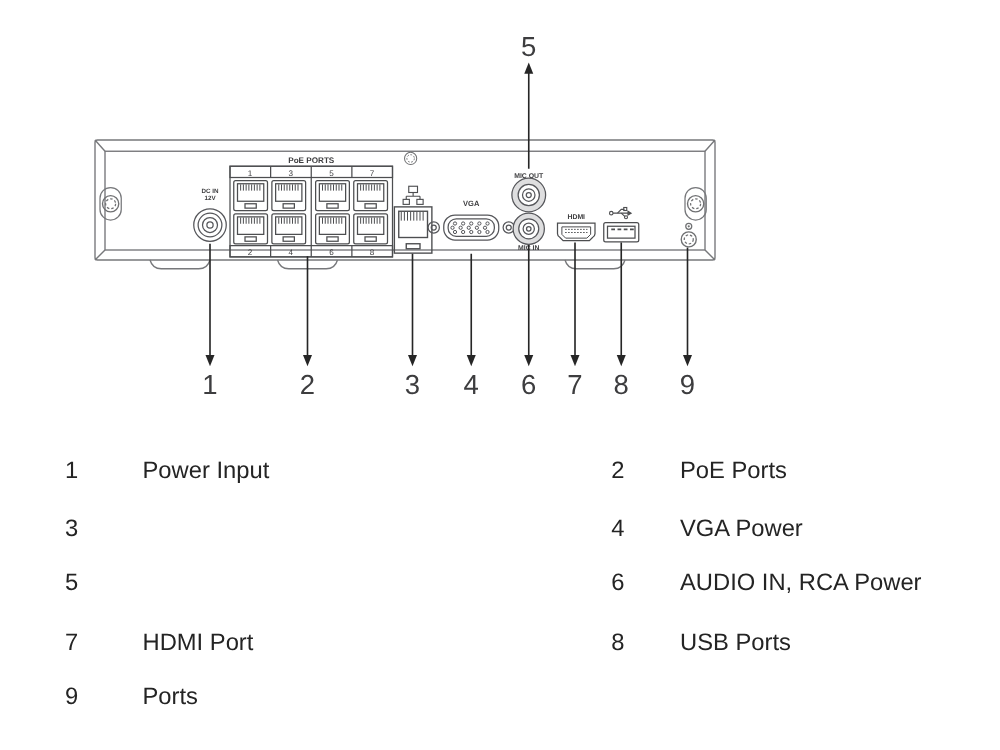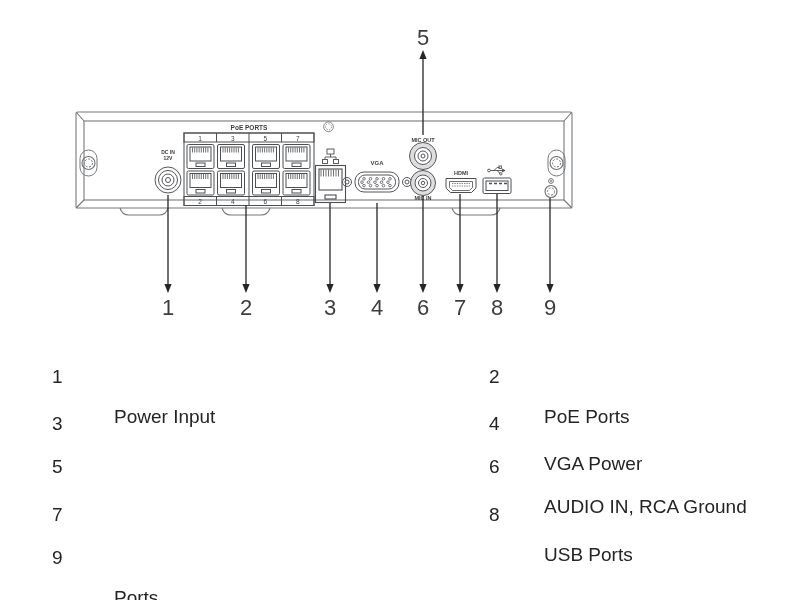--- a/index.html
+++ b/index.html
@@ -2,21 +2,21 @@
 <html><head>
 <meta charset="utf-8">
 <style>
   html,body{margin:0;padding:0;background:#fff;}
   #stage{position:relative;width:800px;height:600px;background:#ffffff;overflow:hidden;
          font-family:"Liberation Sans",sans-serif;}
   #diagram-svg{position:absolute;left:0;top:0;}
   svg text{font-family:"Liberation Sans",sans-serif;fill:#3d3d3f;}
   .legend-row{position:absolute;height:24px;color:#242424;font-size:19px;line-height:22px;}
   .legend-num{position:absolute;width:34px;}
-  .legend-label{position:absolute;white-space:nowrap;margin-top:40px;}
+  .legend-label{position:absolute;white-space:nowrap;}
   .ln-l{left:52px;} .ll-l{left:114px;}
   .ln-r{left:489px;} .ll-r{left:544px;}
 </style>
 </head>
 <body>
 
 <div id="stage">
 
   <svg id="diagram-svg" width="800" height="350" viewBox="0 0 800 350">
 
@@ -232,24 +232,25 @@
       <span class="legend-label ll-r">PoE Ports</span>
     </div>
     <div class="legend-row" style="top:413px;left:0;width:800px;">
       <span class="legend-num ln-l">3</span>
       <span class="legend-num ln-r">4</span>
       <span class="legend-label ll-r">VGA Power</span>
     </div>
     <div class="legend-row" style="top:456px;left:0;width:800px;">
       <span class="legend-num ln-l">5</span>
       <span class="legend-num ln-r">6</span>
-      <span class="legend-label ll-r">AUDIO IN, RCA Ground</span>
+      <span class="legend-label ll-r">AUDIO IN, RCA Power</span>
     </div>
     <div class="legend-row" style="top:504px;left:0;width:800px;">
       <span class="legend-num ln-l">7</span>
+      <span class="legend-label ll-l">HDMI Port</span>
       <span class="legend-num ln-r">8</span>
       <span class="legend-label ll-r">USB Ports</span>
     </div>
     <div class="legend-row" style="top:547px;left:0;width:800px;">
       <span class="legend-num ln-l">9</span>
       <span class="legend-label ll-l">Ports</span>
     </div>
   </div>
 
 </div>

